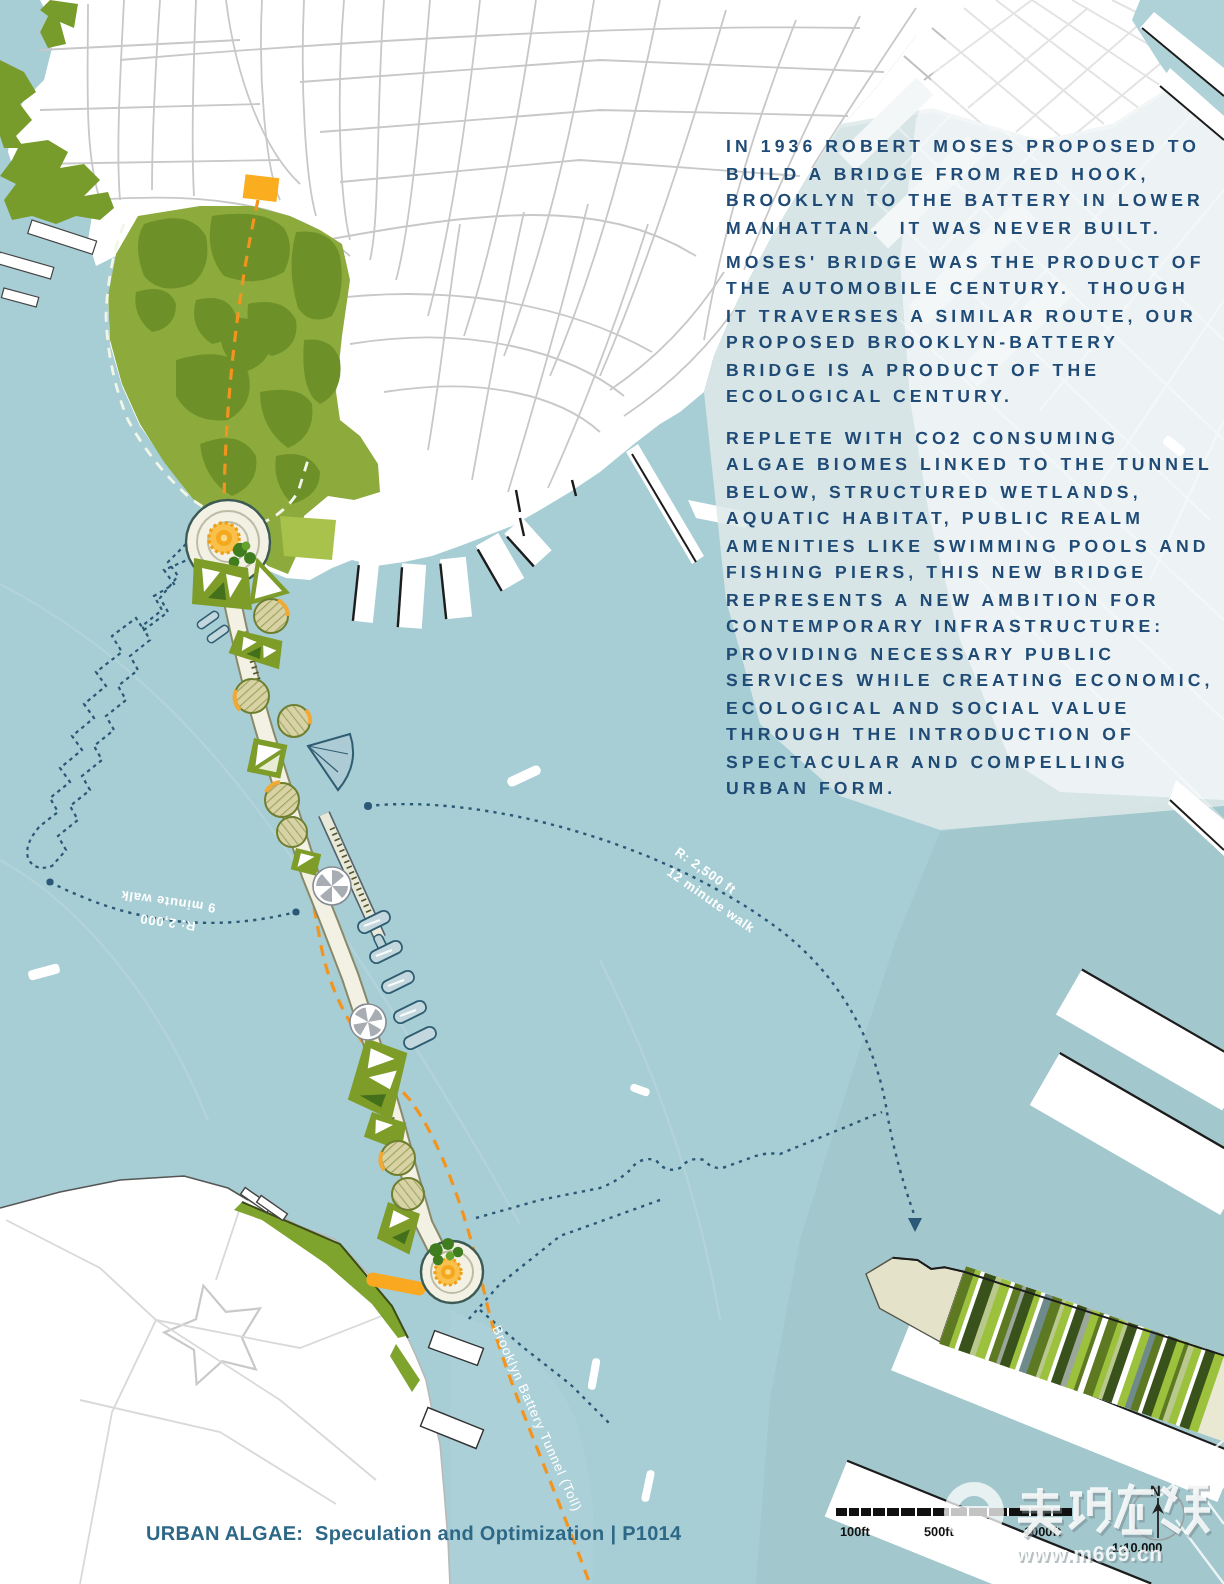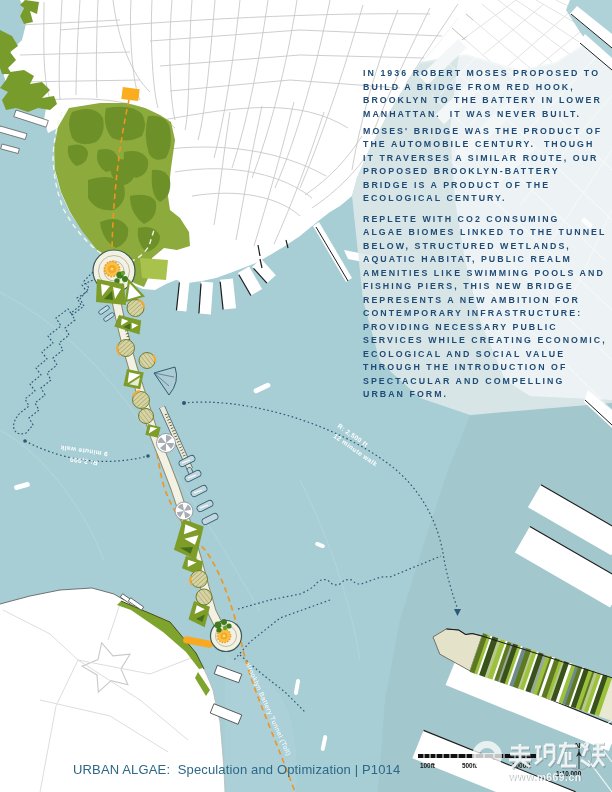--- a/index.html
+++ b/index.html
@@ -1,20 +1,20 @@
 <!DOCTYPE html>
 <html><head>
 <meta charset="utf-8">
 <style>
 html,body{margin:0;padding:0;}
 #page{position:relative;width:612px;height:792px;overflow:hidden;background:#a7cdd5;font-family:"Liberation Sans",sans-serif;}
 #page svg{position:absolute;left:0;top:0;}
 #textblock{position:absolute;left:363px;top:67px;width:262px;color:#1f4b76;font-weight:bold;font-size:8.8px;line-height:13.5px;letter-spacing:2.05px;}
 #textblock p{margin:0;} #textblock p.g1{margin-bottom:3.8px;} #textblock p.g2{margin-bottom:6.9px;} #textblock p.g3{margin-bottom:0;}
-#caption{position:absolute;left:73px;top:762px;color:#2d6887;font-weight:normal;font-size:13px;letter-spacing:0.15px;}
+#caption{position:absolute;left:73px;top:762px;color:#2d6887;font-weight:bold;font-size:10px;letter-spacing:0.15px;}
 </style>
 </head>
 <body>
 <div id="page">
 <svg width="612" height="792" viewBox="0 0 612 792">
 <defs>
 <pattern id="ph" patternUnits="userSpaceOnUse" width="3.2" height="3.2" patternTransform="rotate(48)">
 <rect width="3.2" height="3.2" fill="#d9d2a4"></rect>
 <line x1="0" y1="0" x2="0" y2="3.2" stroke="#98a259" stroke-width="1.1"></line>
 </pattern>

